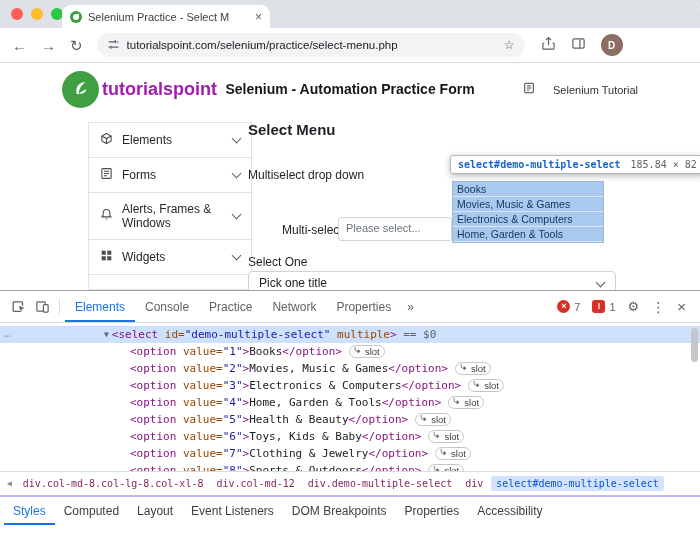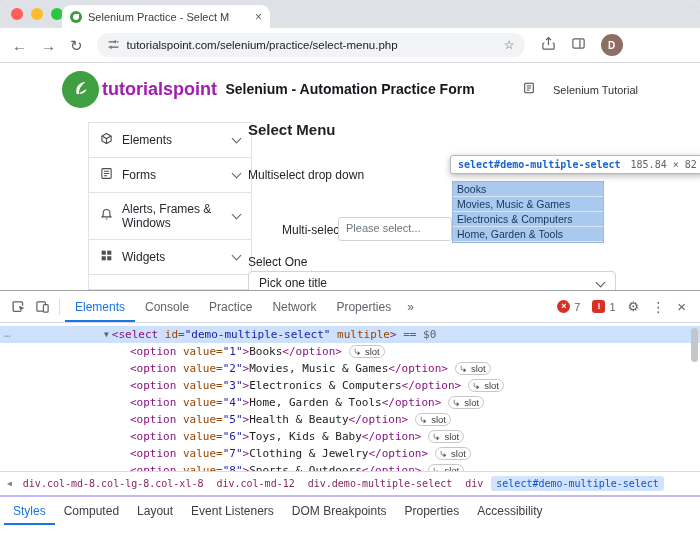--- a/index.html
+++ b/index.html
@@ -97,21 +97,21 @@
   .dt-close { font-size:15px; color:#5f6368; }
 
   .dt-tree { height:148px; position:relative; overflow:hidden; padding-top:3px;
              font-family:"DejaVu Sans Mono", monospace; font-size:11px; color:#202124; background:#fff; }
   .code-line { display:flex; align-items:center; height:17px; }
   .code-line span { white-space:pre; }
   .sel-line { padding-left:104px; background:#cde1fc; }
   .opt-line { padding-left:130px; }
   .arrow { color:#5f6368; font-size:8px; margin-right:3px; }
   .tag { color:#881280; } .attr { color:#994500; } .val { color:#1a1aa6; } .hint { color:#5f6368; }
-  .adorner { display:inline-flex; align-items:center; gap:3px; border:1px solid #c4c7ca; border-radius:7px;
+  .adorner { display:inline-flex; gap:3px; border:1px solid #c4c7ca; border-radius:7px;
              padding:0 4px; margin-left:7px; height:13px; background:#fff;
              font-family:"Liberation Sans", sans-serif; font-size:9.5px; color:#3c4043; }
   .dots { position:absolute; left:4px; top:4px; color:#9aa0a6; font-size:11px; }
   .scroll-thumb { position:absolute; right:2px; top:5px; width:7px; height:34px; background:#c4c7ca; border-radius:4px; }
 
   .dt-crumbs { height:24px; border-top:1px solid #dadce0; display:flex; align-items:center; padding:0 4px;
                gap:3px; font-family:"DejaVu Sans Mono", monospace; font-size:10px; color:#86275f; overflow:hidden; }
   .crumb { padding:2px 5px; white-space:nowrap; }
   .crumb.selected { background:#d3e3fd; color:#0b57d0; border-radius:3px; }
   .crumb-arrow { color:#80868b; font-size:8px; padding:0 3px; }

